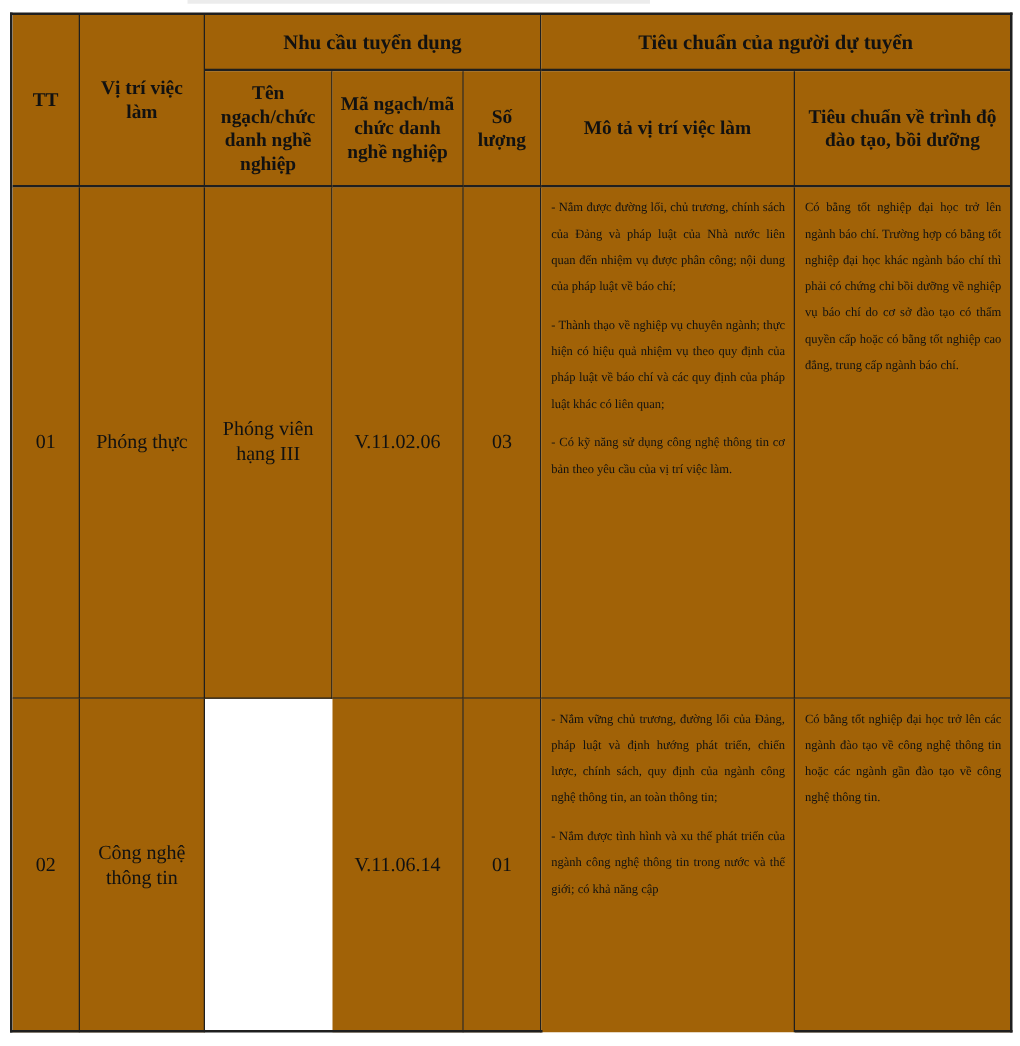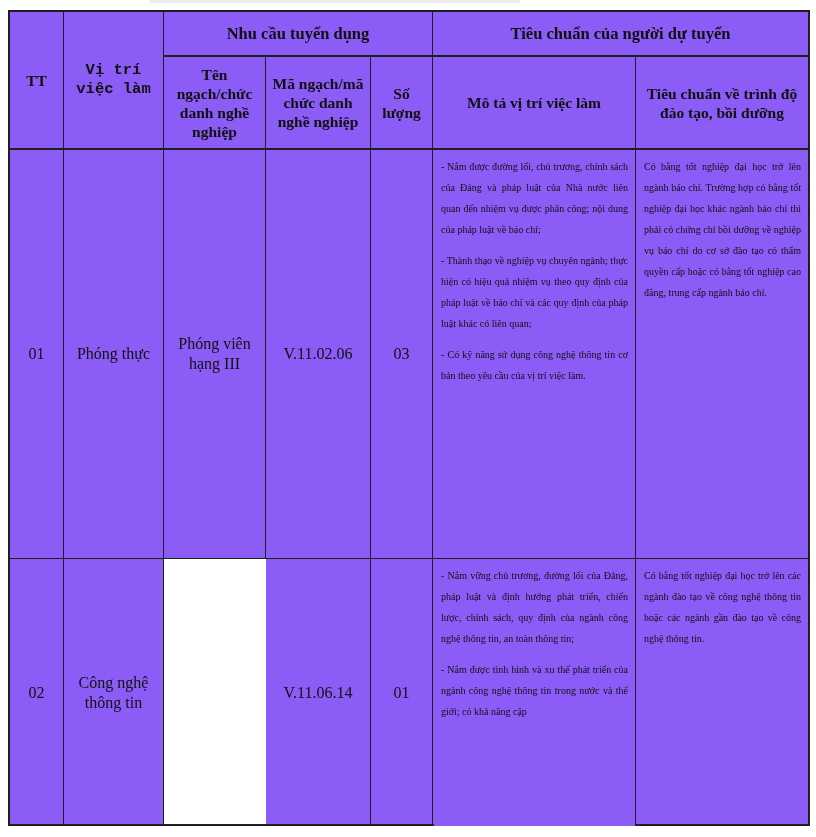--- a/index.html
+++ b/index.html
@@ -28,21 +28,21 @@
     grid-template-columns: 54px 100px 102px 105px 62px 203px 172px;
     grid-template-rows: 45px 93px 409px 267px;
     overflow: hidden;
     background: #ffffff;
   }
 
   .cell {
     box-sizing: border-box;
     border-right: 1px solid #1f1f1f;
     border-bottom: 1px solid #1f1f1f;
-    background: #8b5cf6;
+    background: #a16207;
     overflow: hidden;
   }
   .cell.last-col { border-right: none; justify-content: center; }
   .cell.cut-row  { border-bottom: none; }
 
   .hd {
     display: flex; align-items: center; justify-content: center;
     text-align: center;
     font-weight: bold;
     font-size: 15.5px; line-height: 19px;
@@ -61,21 +61,21 @@
 
   .txt {
     font-size: 10px; line-height: 21px;
     text-align: justify;
     padding: 6px 7px 0 8px;
   }
   .txt p { margin: 0 0 10px 0; }
 
   
   .g-tt      { grid-row: 1 / 3; grid-column: 1; }
-  .g-vitri   { grid-row: 1 / 3; grid-column: 2; font-family: Liberation Mono, monospace; }
+  .g-vitri   { grid-row: 1 / 3; grid-column: 2; }
   .g-nhucau  { grid-row: 1;     grid-column: 3 / 6; }
   .g-tieuch  { grid-row: 1;     grid-column: 6 / 8; }
   .g-r2c3 { grid-row: 2; grid-column: 3; }
   .g-r2c4 { grid-row: 2; grid-column: 4; }
   .g-r2c5 { grid-row: 2; grid-column: 5; }
   .g-r2c6 { grid-row: 2; grid-column: 6; }
   .g-r2c7 { grid-row: 2; grid-column: 7; }
   .g-r3c1 { grid-row: 3; grid-column: 1; }
   .g-r3c2 { grid-row: 3; grid-column: 2; }
   .g-r3c3 { grid-row: 3; grid-column: 3; }

